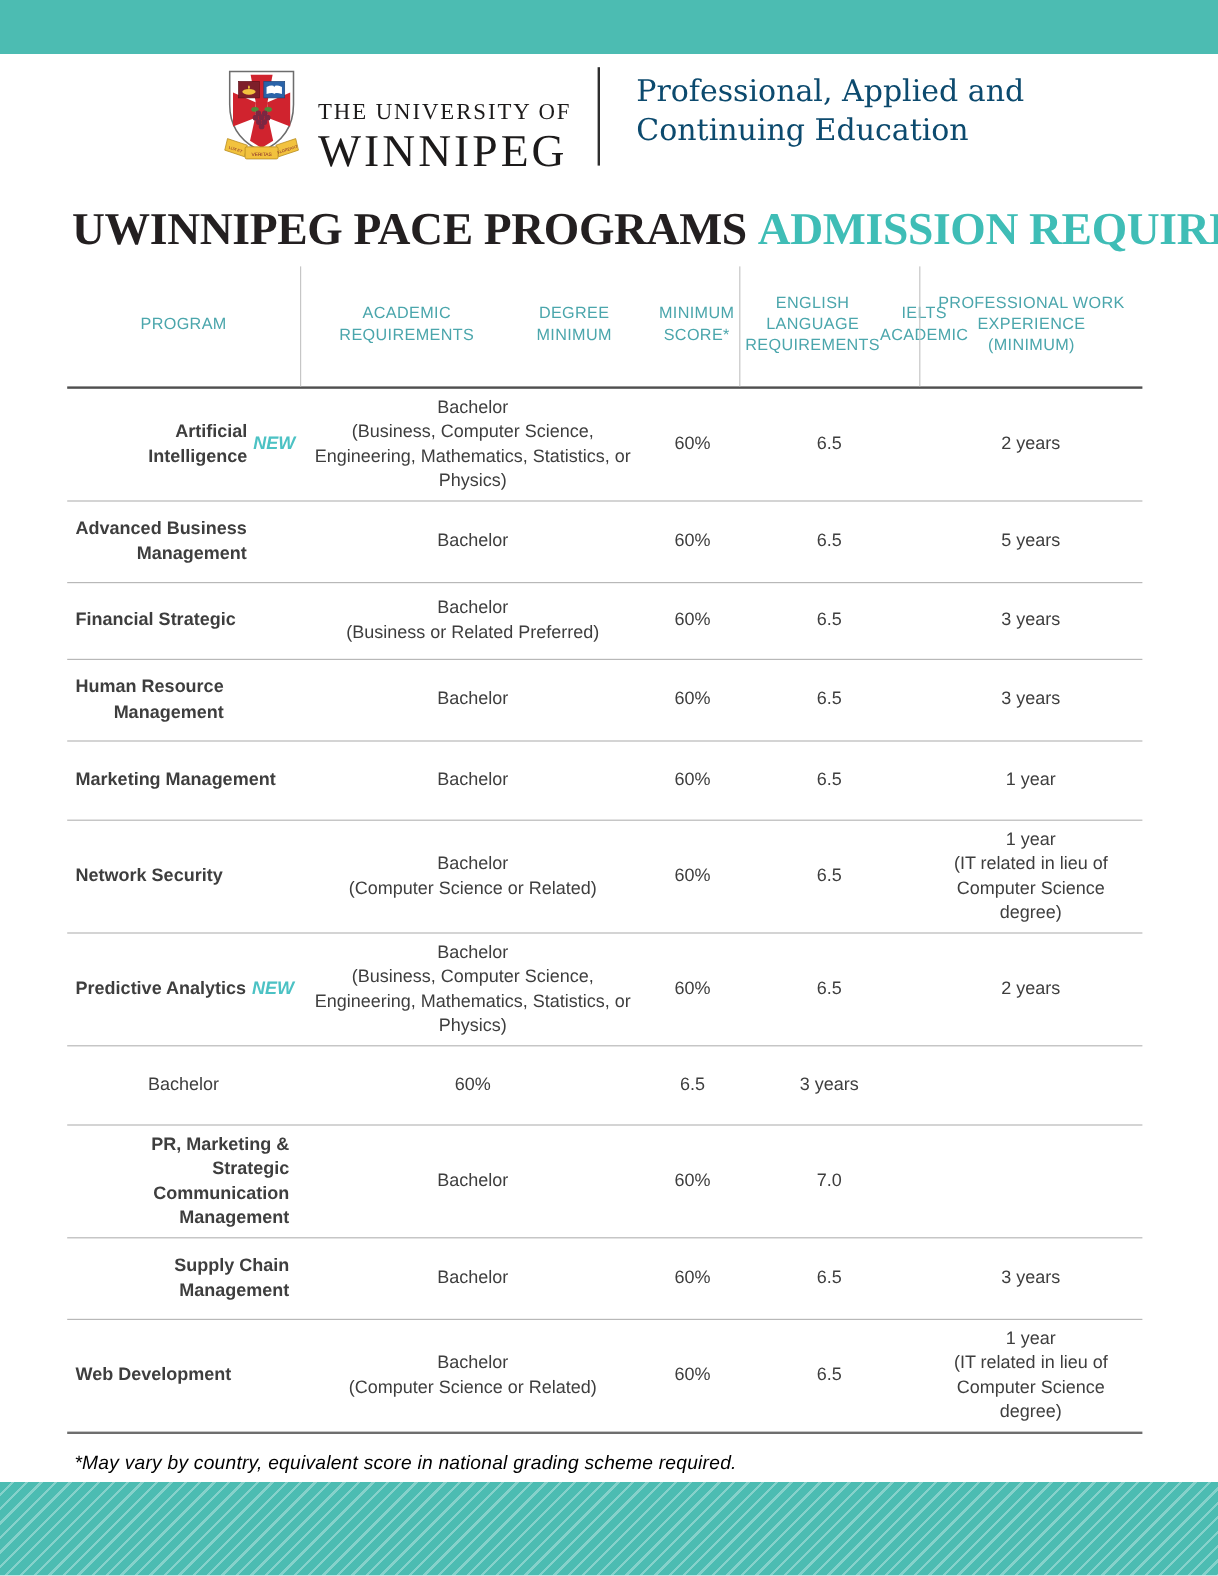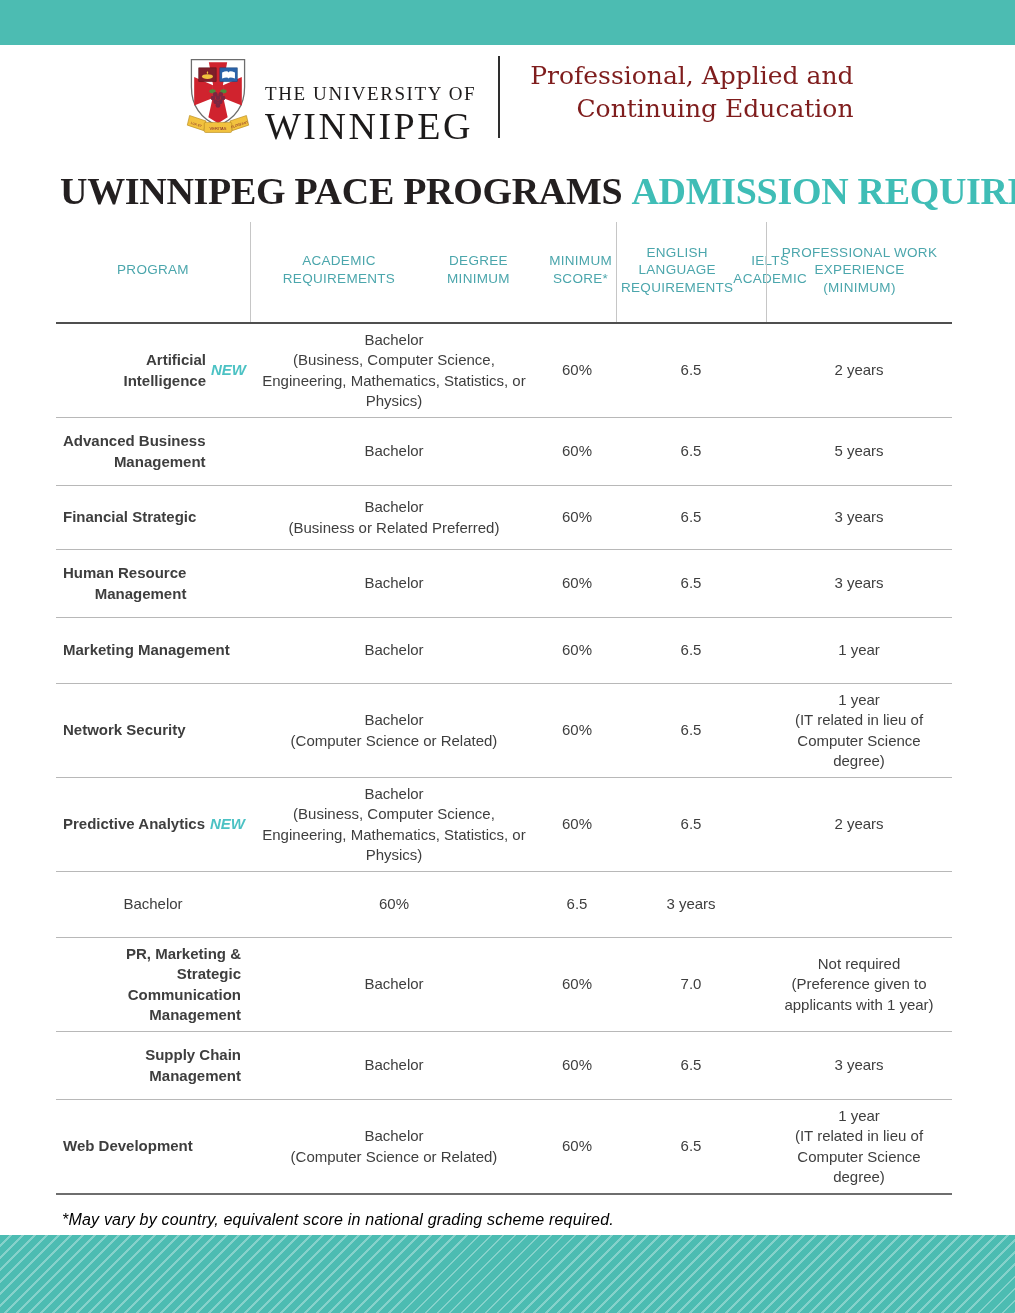--- a/index.html
+++ b/index.html
@@ -13,22 +13,22 @@
   .topbar { position:absolute; top:0; left:0; width:100%; height:45px; background:#4cbcb2; }
 
   
   .masthead { position:absolute; top:56px; left:185px; display:flex; align-items:flex-start; }
   .crest { width:66px; height:86px; flex:0 0 auto; }
   .uni-text { margin-left:14px; padding-top:8px; font-family:"Liberation Serif", serif; color:#1c1a1a; }
   .uni-line1 { font-size:19px; letter-spacing:1.6px; line-height:1.0;margin-top:20px; }
   .uni-line2 { font-size:38px; letter-spacing:2.5px; line-height:1.1; margin-top:3px; }
   .mast-divider { width:2px; height:82px; background:#2e2e2e; margin:0 30px 0 22px; }
   .dept {
-    font-family:"DejaVu Serif", serif; font-size:25px; line-height:1.3; color:#7f1d1d;
-    white-space:pre-line; padding-top:4px;text-align:right;
+    font-family:"DejaVu Serif", serif; font-size:25px; line-height:1.3; color:#0c4a6e;
+    white-space:pre-line; padding-top:4px;
   }
 
   
   .doc-title {
     position:absolute; top:169px; left:60px; white-space:nowrap;
     font-family:"Liberation Serif", serif; font-weight:bold; font-size:38px; letter-spacing:-0.3px;
   }
   .doc-title .t-black { color:#231f20; }
   .doc-title .t-teal  { color:#3fbdb6; margin-left:9px; }
 
@@ -252,23 +252,20 @@
         <div class="c">3 years</div>
       </div>
 
       <div class="trow">
         <div class="c c-prog"><span>PR, Marketing &amp; Strategic
 Communication
 Management</span><span class="new"></span></div>
         <div class="c">Bachelor</div>
         <div class="c">60%</div>
         <div class="c">7.0</div>
-        <div class="c">Not required
-(Preference given to
-applicants with 1 year)</div>
       </div>
 
       <div class="trow">
         <div class="c c-prog"><span>Supply Chain Management</span><span class="new"></span></div>
         <div class="c">Bachelor</div>
         <div class="c">60%</div>
         <div class="c">6.5</div>
         <div class="c">3 years</div>
       </div>
 

